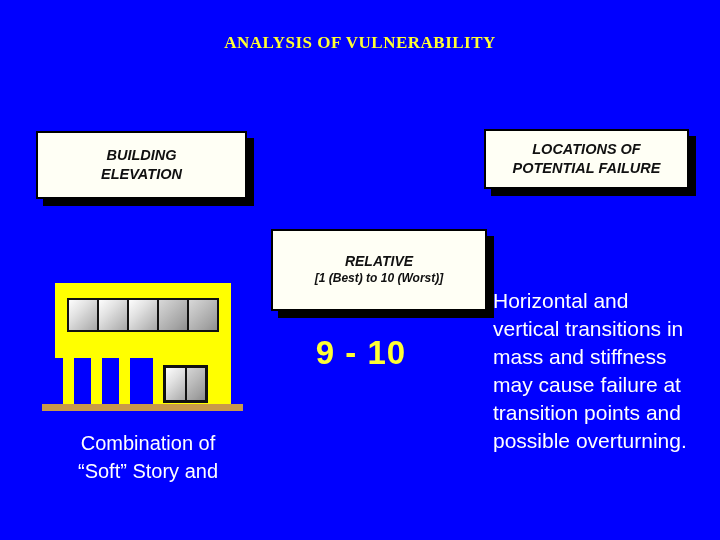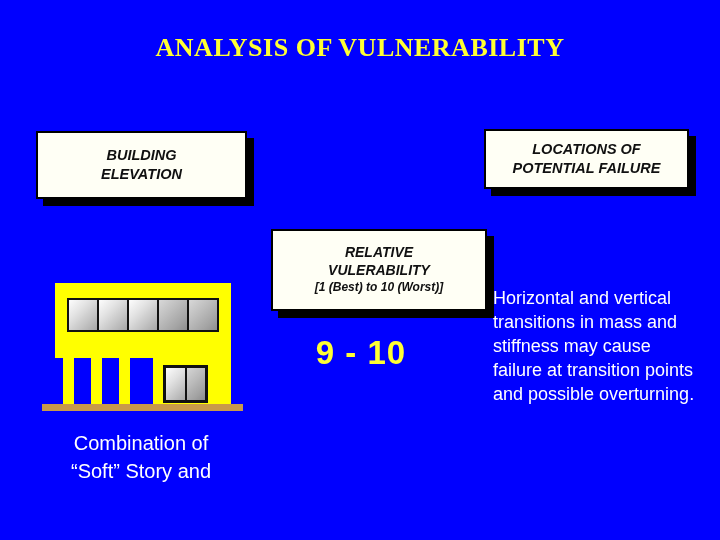--- a/index.html
+++ b/index.html
@@ -10,21 +10,21 @@
     position:relative;
   }
   #slide{position:absolute;left:0;top:0;width:720px;height:540px;}
 
   
   .title{
     position:absolute;left:0;top:33px;width:720px;
     text-align:center;
     font-family:"Liberation Serif", serif;
     font-weight:bold;
-    font-size:26px;
+    font-size:17px;
     letter-spacing:.5px;
     color:#ffff33;
   }
 
   
   .callout{
     position:absolute;
     background:#fffff5;
     border:2px solid #000000;
     box-shadow:7px 7px 0 #000000;
@@ -50,28 +50,28 @@
     color:#ffff33;
     font-weight:bold;
     font-size:33px;
     letter-spacing:1px;
   }
 
   
   .bodytext{
     position:absolute;left:493px;top:287px;width:206px;
     color:#ffffff;
-    font-size:18px;
+    font-size:21px;
     line-height:1.33;
     text-align:left;
   }
 
   
   .caption{
-    position:absolute;left:22px;top:430px;width:238px;
+    position:absolute;left:29px;top:430px;width:238px;
     color:#ffffff;
     font-size:20px;
     line-height:1.38;
     text-align:center;
   }
   .caption .ln{display:block;}
 
   
   #building{position:absolute;left:36px;top:272px;width:214px;height:145px;}
 
@@ -134,21 +134,20 @@
     <span class="ln">POTENTIAL FAILURE</span>
   </div>
 
   <div class="callout" id="box-building">
     <span class="ln">BUILDING</span>
     <span class="ln">ELEVATION</span>
   </div>
 
   <div class="callout" id="box-relative">
     <span class="ln">RELATIVE</span>
-    <span class="ln">VULERABILITY</span>
     <span class="ln small">[1 (Best) to 10 (Worst)]</span>
   </div>
 
   <div class="score">9 - 10</div>
 
   <div class="bodytext">Horizontal and vertical transitions in mass and stiffness may cause failure at transition points and possible overturning.</div>
 
   <div id="building">
 
     <div class="ybody" id="upper"></div>

